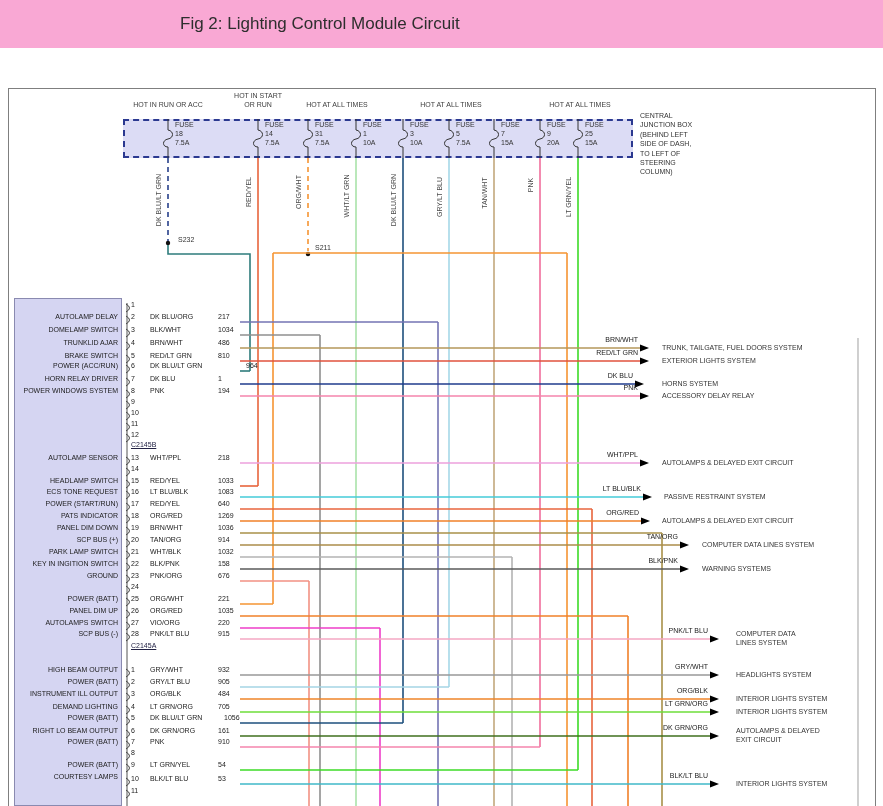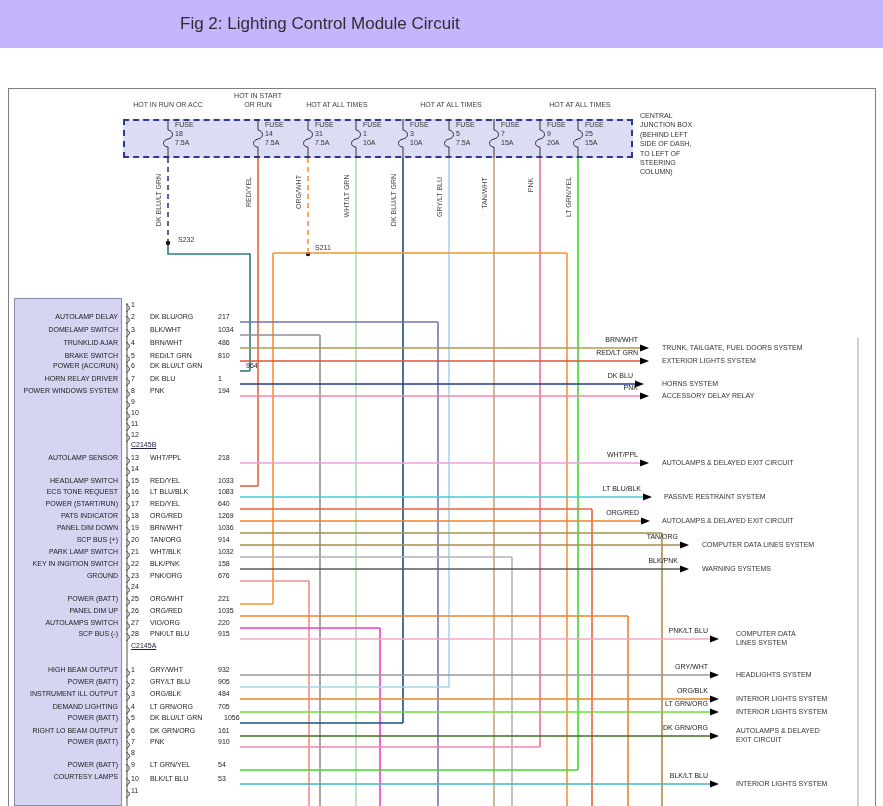--- a/index.html
+++ b/index.html
@@ -1,18 +1,18 @@
 <!DOCTYPE html>
 <html><head>
 <meta charset="utf-8">
 <style>
   html,body{margin:0;padding:0;background:#ffffff;}
   #stage{position:relative;width:883px;height:806px;overflow:hidden;background:#ffffff;
          font-family:"Liberation Sans",sans-serif;}
-  .titlebar{position:absolute;left:0;top:0;width:883px;height:48px;background:#c4b5fd;}
+  .titlebar{position:absolute;left:0;top:0;width:883px;height:48px;background:#f9a8d4;}
   .title{position:absolute;left:180px;top:14px;font-size:17px;color:#2e2e2e;white-space:nowrap;}
   .panel{position:absolute;left:8px;top:88px;width:866px;height:717px;border:1px solid #7f7f7f;background:#ffffff;}
   .fusebox{position:absolute;left:123px;top:119px;width:510px;height:39px;background:#dcdcf5;border:2px dashed #2b3990;box-sizing:border-box;}
   .sidebar{position:absolute;left:14px;top:298px;width:108px;height:508px;background:#d5d5f2;border:1px solid #8a8ab0;box-sizing:border-box;}
   #wires{position:absolute;left:0;top:0;width:883px;height:806px;}
   .t{position:absolute;font-size:7px;line-height:8.5px;color:#1b1b1b;white-space:nowrap;}
 </style>
 </head>
 <body>
 

